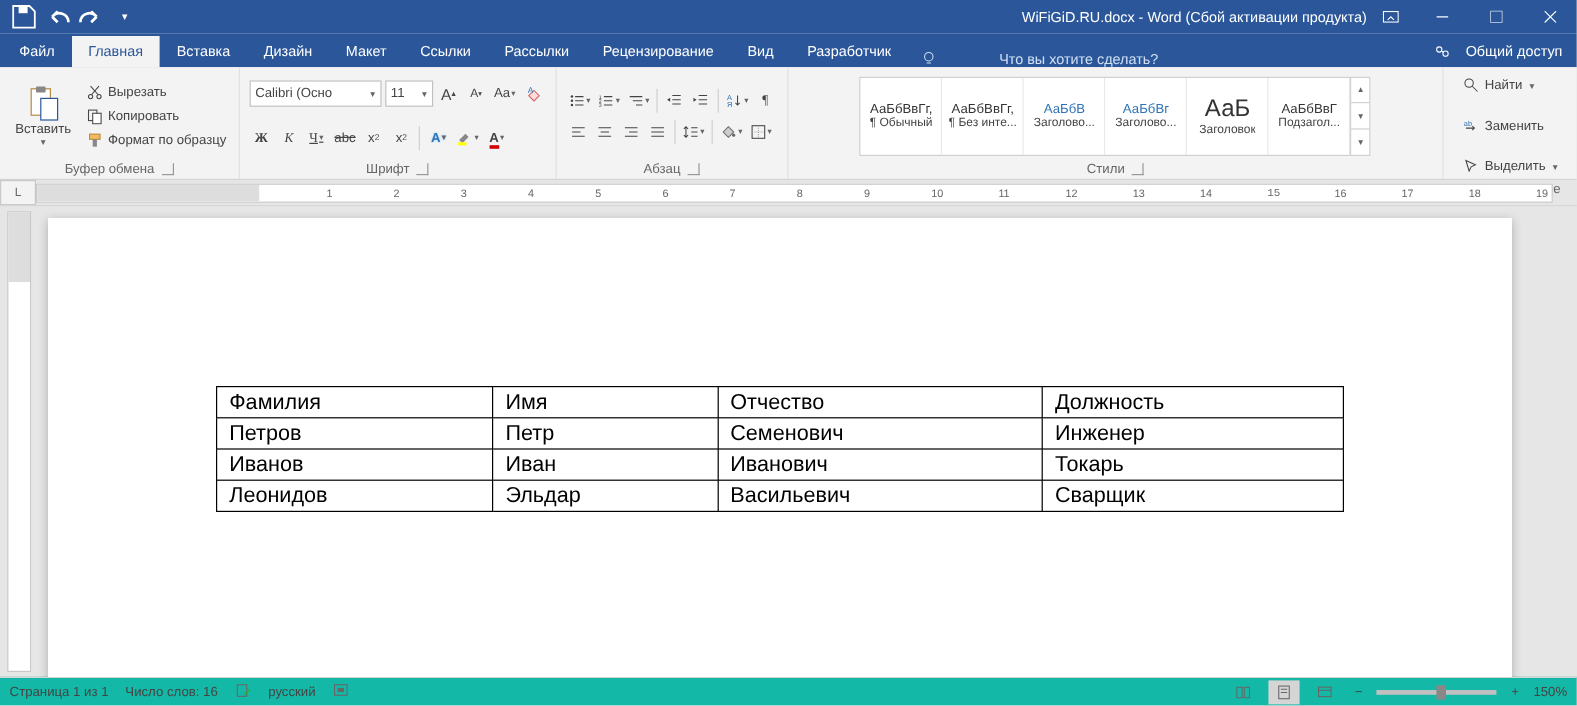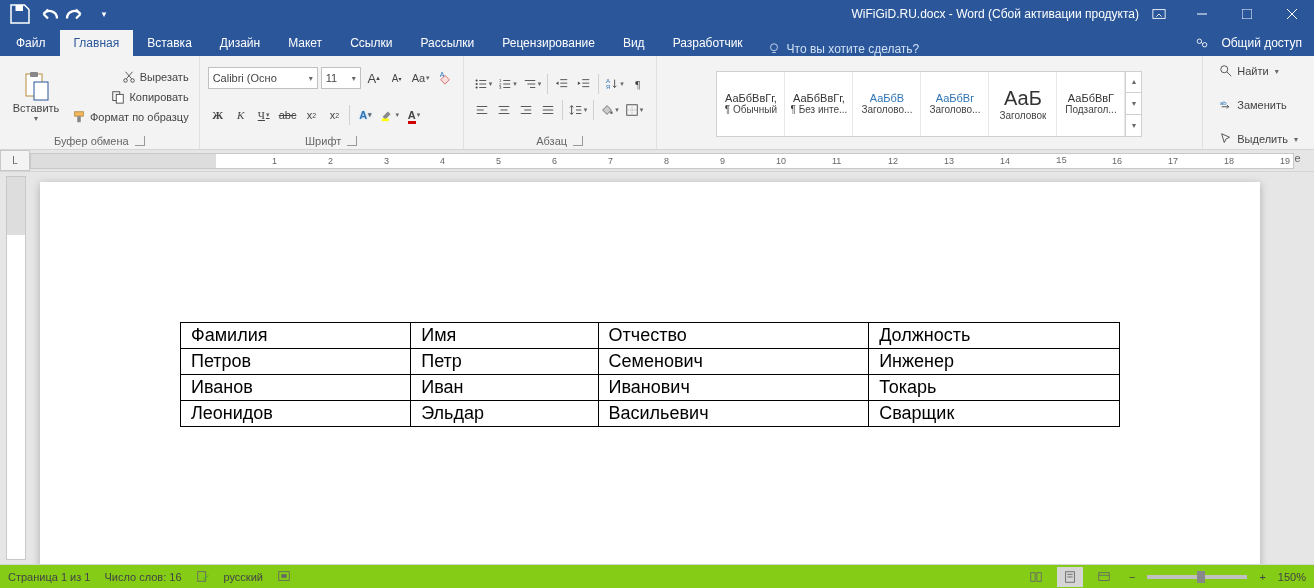--- a/index.html
+++ b/index.html
@@ -12,33 +12,33 @@
 .title-center { flex: 1; text-align: right; }
 .win-controls { display: flex; }
 .win-btn { width: 45px; height: 28px; display: flex; align-items: center; justify-content: center; cursor: pointer; }
 .ribbon-opts { width: 40px; display:flex; align-items:center; justify-content:center; cursor:pointer;}
 
 .tabbar { background: #2b579a; height: 28px; display: flex; align-items: flex-end; color: white; font-size: 12px; padding-left: 2px; }
 .tab { padding: 6px 14px; cursor: pointer; }
 .tab.file { background: #2b579a; }
 .tab.active { background: #f3f3f3; color: #2b579a; }
 .tellme { display: flex; align-items: center; gap: 6px; padding: 0 10px; color: #cfe0f4; flex:1}
-.tellme input { background: transparent; border: none; color: #cfe0f4; font-size: 12px; outline: none; width: 200px;}
+.tellme input { background: transparent; border: none; color: #cfe0f4; font-size: 12px; outline: none; width: 200px; margin-left: 46px;}
 .tellme input::placeholder{color:#cfe0f4;}
 .share { padding: 6px 12px; cursor: pointer; display:flex; align-items:center; gap:12px;}
 
 .ribbon { background: #f3f3f3; border-bottom: 1px solid #d4d4d4; height: 94px; display: flex; align-items: stretch; font-size: 11px; color: #444; }
 .group { border-right: 1px solid #e1e1e1; padding: 4px 8px 2px 8px; display: flex; flex-direction: column; position: relative; }
 .group-label { text-align: center; font-size: 11px; color: #666; padding-top: 2px; display:flex; align-items:center; justify-content:center; gap:6px;}
 .dlg-launch { width:10px; height:10px; border:1px solid #999; border-top:none; border-left:none; display:inline-block; cursor:pointer;}
 .group-body { flex: 1; display: flex; align-items: center; }
 
 .paste-big { display: flex; flex-direction: column; align-items: center; width: 56px; cursor: pointer; padding:2px;}
 .paste-big svg { width: 32px; height: 32px; }
-.clip-col { display: flex; flex-direction: column; gap: 4px; padding-left: 6px; align-items: flex-end; }
+.clip-col { display: flex; flex-direction: column; gap: 4px; padding-left: 6px; }
 .clip-item { display: flex; align-items: center; gap: 4px; cursor: pointer; padding:1px 2px; white-space:nowrap;}
 
 .font-grid { display: flex; flex-direction: column; gap: 15px; }
 .font-row { display: flex; align-items: center; gap: 3px; }
 .combo { border: 1px solid #c0c0c0; background: white; height: 22px; display: flex; align-items: center; padding: 0 4px; font-size: 11px; cursor: pointer; }
 .combo.font { width: 110px; }
 .combo.size { width: 40px; }
 .combo .caret { margin-left: auto; font-size: 8px; color:#666;}
 .rb-btn { min-width: 20px; height: 22px; display: flex; align-items: center; justify-content: center; cursor: pointer; padding:0 2px; position:relative;}
 .rb-btn.drop::after{content:"▾"; font-size:7px; color:#666; margin-left:1px;}
@@ -71,21 +71,21 @@
 .tick{position:absolute; top:2px; font-size:9px; color:#666;}
 
 .workspace{flex:1; display:flex; overflow:hidden; background:#e6e6e6;}
 .ruler-v{width:20px; background:white; border:1px solid #c8c8c8; margin:4px 4px 4px 6px; position:relative;}
 .ruler-v .shade-t{position:absolute; left:0; right:0; top:0; height:58px; background:#ddd;}
 .doc-scroll{flex:1; overflow:auto; padding:10px 20px 10px 10px;}
 .page{background:white; width:1220px; min-height:480px; box-shadow:0 2px 8px rgba(0,0,0,0.25); padding:140px 140px 40px 140px;}
 .doc-table{border-collapse:collapse; width:100%; font-family:Calibri, sans-serif; font-size:18px;}
 .doc-table td{border:1px solid #000; padding:2px 10px;}
 
-.statusbar{height:24px; background:#84cc16; border-top:1px solid #d4d4d4; display:flex; align-items:center; font-size:11px; color:#444; padding:0 8px; gap:14px;}
+.statusbar{height:24px; background:#14b8a6; border-top:1px solid #d4d4d4; display:flex; align-items:center; font-size:11px; color:#444; padding:0 8px; gap:14px;}
 .status-right{margin-left:auto; display:flex; align-items:center; gap:8px;}
 .view-btn{width:26px; height:20px; display:flex; align-items:center; justify-content:center; cursor:pointer;}
 .view-btn.active{background:#d5d5d5;}
 .zoom-slider{width:100px; height:4px; background:#c0c0c0; position:relative; cursor:pointer;}
 .zoom-thumb{position:absolute; top:-4px; width:8px; height:12px; background:#888; left:50%;}
 .zoom-btn{cursor:pointer; padding:0 4px;}
 
 svg.ico{width:14px; height:14px;}
 </style>
 </head>
@@ -406,20 +406,24 @@
             <div class="style-sample">АаБбВвГ</div>
             <div class="style-name">Подзагол...</div>
           </div>
         <div class="style-scroll">
             <div>▴</div>
             <div>▾</div>
             <div>▾</div>
           </div>
       </div>
     </div>
+    <div class="group-label">
+        <span>Стили</span>
+        <span class="dlg-launch"></span>
+      </div>
   </div>
 
   <div class="group" style="border-right:none;">
     <div class="group-body">
       <div class="edit-col">
         <div class="edit-item">
             <svg class="ico" viewBox="0 0 16 16">
               <circle cx="6" cy="6" r="4" fill="none" stroke="#444"></circle>
               <line x1="9" y1="9" x2="14" y2="14" stroke="#444"></line>
             </svg>

